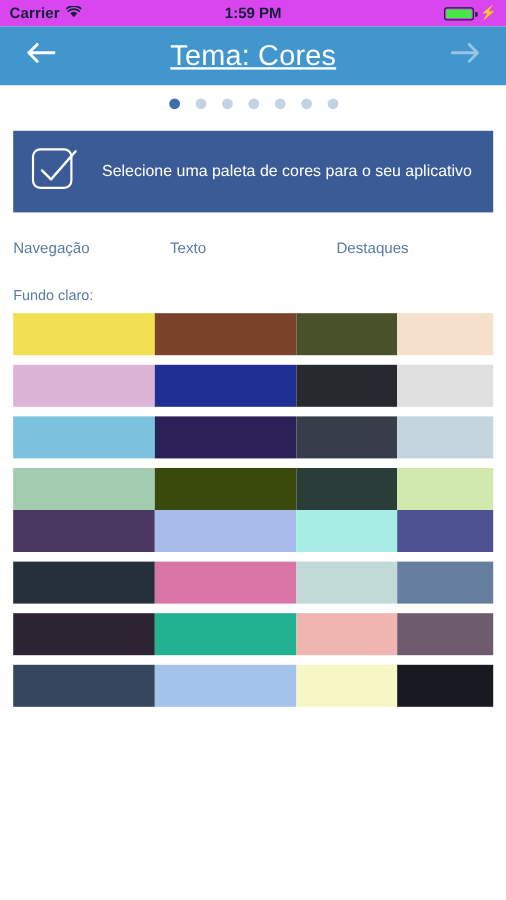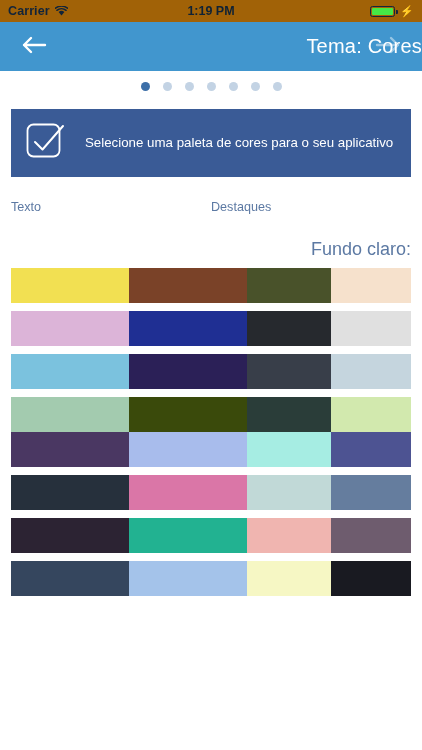--- a/index.html
+++ b/index.html
@@ -68,26 +68,27 @@
     height: 49px;
     background: #4196CE;
     display: flex;
     align-items: center;
     padding: 0 14px;
     position: relative;
   }
   .nav-title {
     position: absolute;
     left: 0; right: 0;
-    text-align: right;
+    text-align: center;
     color: #ffffff;
-    font-size: 20px;
+    font-size: 24px;
     font-weight: 400;
     letter-spacing: .2px;
     pointer-events: none;
+    text-decoration: underline;
   }
   .nav-arrow {
     width: 40px; height: 40px;
     display: flex; align-items: center; justify-content: center;
     position: relative; z-index: 2;
     cursor: pointer;
   }
   .nav-arrow.back { margin-right: auto; }
   .nav-arrow.forward { margin-left: auto; opacity: .45; }
 
@@ -135,54 +136,53 @@
     margin-top: 23px;
     color: #5C79A3;
     font-size: 12.6px;
   }
   .col-head { flex: 1 1 0; }
   .col-head:nth-child(3) { padding-left: 8px; }
   .col-head:nth-child(4) { padding-left: 20px; }
 
   .section-label {
     color: #5C79A3;
-    font-size: 18px;
+    font-size: 12px;
     margin-top: 25px;
     margin-bottom: 8px;
-    text-align: right;
   }
 
   .palette-list { display: flex; flex-direction: column; gap: 8px; }
   .palette-row {
     display: flex;
     height: 35px;
     width: 100%;
     cursor: pointer;
   }
   .swatch { height: 100%; }
   .swatch.nav { flex: 0 0 29.5%; }
   .swatch.high { flex: 0 0 29.5%; }
   .swatch.text { flex: 0 0 21%; }
   .swatch.detail { flex: 1 1 auto; }
 </style>
 </head>
 <body>
 
-<div class="status-bar" style="background: #a16207; justify-content: flex-end;">
+<div class="status-bar" style="background: #d946ef; justify-content: flex-end;">
   <div class="status-left">
     <span class="carrier-label">Carrier</span>
     <span class="wifi-icon">
       <svg width="13" height="10" viewBox="0 0 13 10">
         <path d="M6.5 9.4 L3.6 6.0 a4.6 4.6 0 0 1 5.8 0 Z" fill="#11243a"></path>
         <path d="M1.9 4.3 a7.2 7.2 0 0 1 9.2 0" stroke="#11243a" stroke-width="1.5" fill="none" stroke-linecap="round"></path>
         <path d="M0.5 2.2 a9.6 9.6 0 0 1 12 0" stroke="#11243a" stroke-width="1.5" fill="none" stroke-linecap="round"></path>
       </svg>
     </span>
   </div>
-  <div class="status-time">1:19 PM</div>
+  <div class="status-time">1:59 PM</div>
   <div class="status-right">
     <div class="battery">
       <div class="battery-fill"></div>
     </div>
     <span class="bolt-icon">⚡</span>
   </div>
 </div>
 
 <div class="nav-bar" style="background: rgb(65, 150, 206);">
   <div class="nav-arrow back">
@@ -218,20 +218,21 @@
     <span class="check-box-icon">
       <svg width="42" height="42" viewBox="0 0 42 42">
         <rect x="2.5" y="2.5" width="32" height="32" rx="6" ry="6" fill="none" stroke="#ffffff" stroke-width="1.8"></rect>
         <path d="M10 20 L17.5 27.5 L38 4" fill="none" stroke="#ffffff" stroke-width="2" stroke-linecap="round" stroke-linejoin="round"></path>
       </svg>
     </span>
     <span class="info-text">Selecione uma paleta de cores para o seu aplicativo</span>
   </div>
 
   <div class="columns-row" style="color: rgb(92, 121, 163);">
+    <span class="col-head" style="color: rgb(92, 121, 163);">Navegação</span>
     <span class="col-head" style="color: rgb(92, 121, 163);">Texto</span>
     <span class="col-head" style="color: rgb(92, 121, 163);">Destaques</span>
   </div>
 
   <div class="section-label" style="color: rgb(92, 121, 163);">Fundo claro:</div>
   <div class="palette-list">
     <div class="palette-row">
       <div class="swatch nav" style="background-color: rgb(242, 224, 82);"></div>
       <div class="swatch high" style="background-color: rgb(122, 66, 40);"></div>
       <div class="swatch text" style="background-color: rgb(73, 82, 42);"></div>

